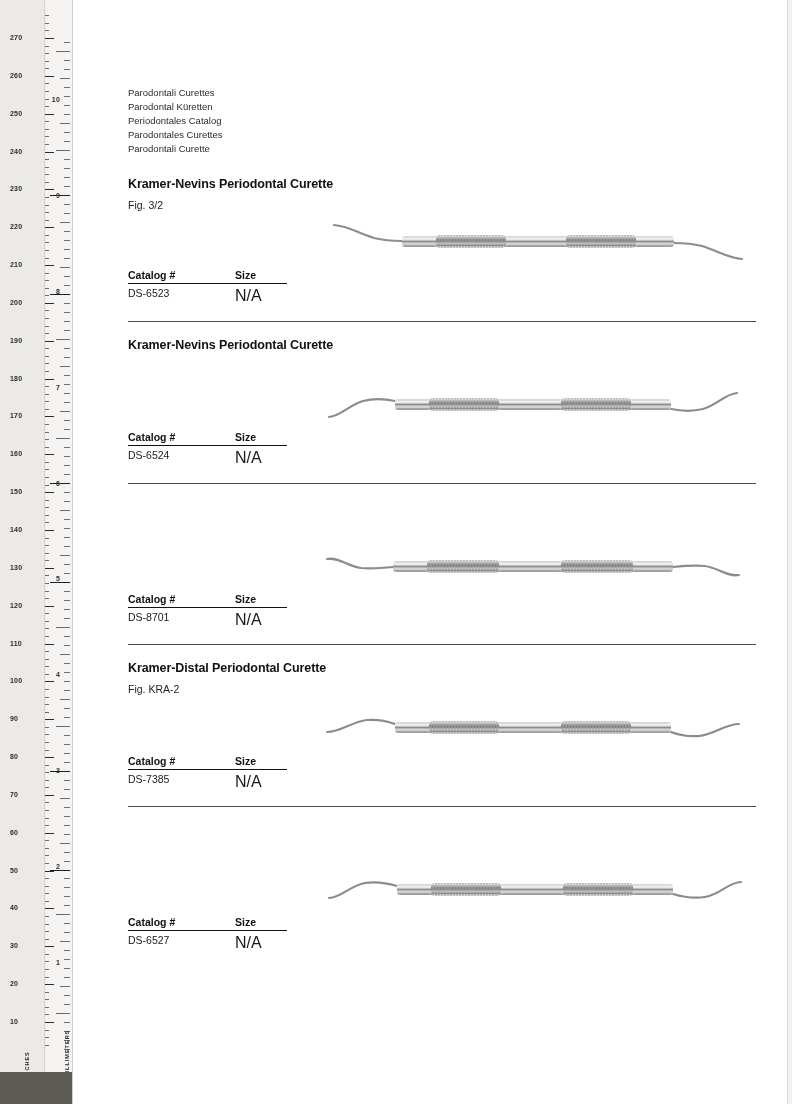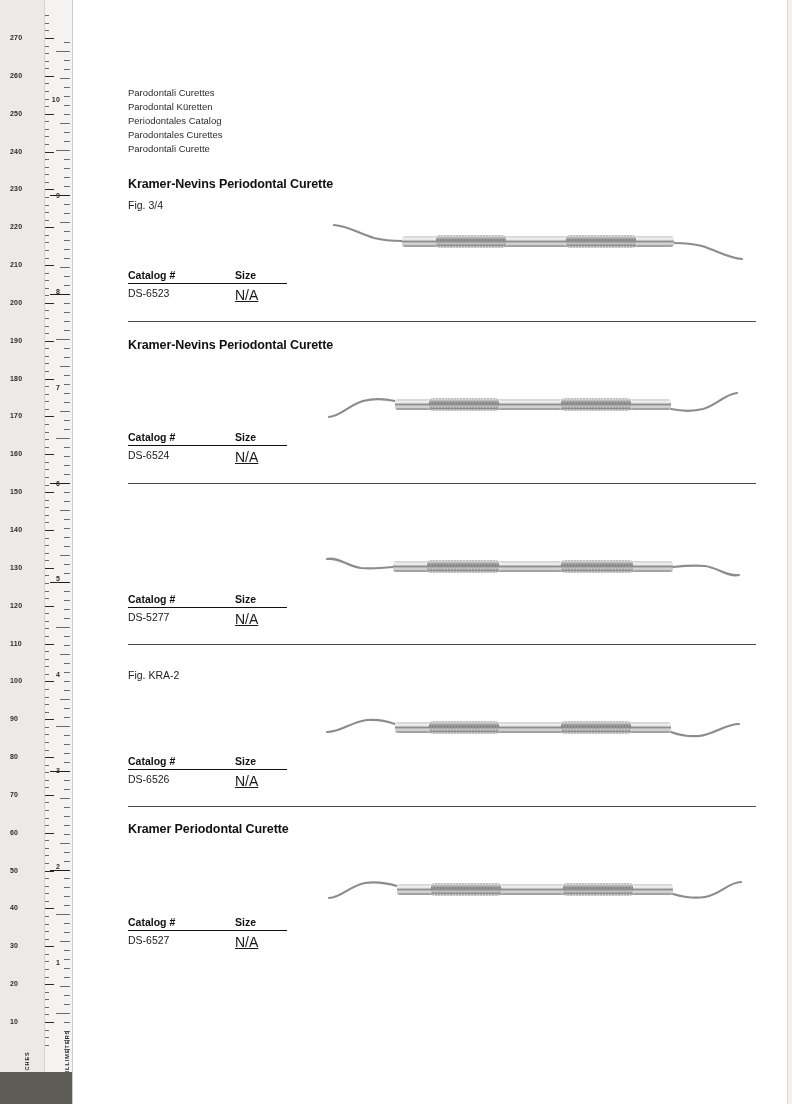--- a/index.html
+++ b/index.html
@@ -153,24 +153,23 @@
   }
   .size-head {
     font-size: 10.5px;
     font-weight: bold;
     color: #111;
     border-bottom: 1px solid #111;
     padding-bottom: 2px;
     width: 52px;
   }
   .size-val {
-    font-size: 14px;
+    font-size: 16px;
     color: #1a1a1a;
     padding-top: 3px;
-    text-decoration: underline;
   }
   .divider {
     position: absolute;
     left: 55px;
     width: 628px;
     height: 1px;
     background: #4a4a4a;
   }
 
   
@@ -483,21 +482,21 @@
   <div id="lang-list">
     <div class="lang-line">Parodontali Curettes</div>
     <div class="lang-line">Parodontal Küretten</div>
     <div class="lang-line">Periodontales Catalog</div>
     <div class="lang-line">Parodontales Curettes</div>
     <div class="lang-line">Parodontali Curette</div>
   </div>
 
   <div class="product" style="top:177px;">
     <div class="prod-title">Kramer-Nevins Periodontal Curette</div>
-    <div class="prod-fig">Fig. 3/4</div>
+    <div class="prod-fig">Fig. 3/2</div>
   </div>
   <div class="table-wrap" style="left:55px; top:269px;">
     <div class="th-row">
       <div class="th th-catalog">Catalog #</div>
     </div>
     <div class="td-row">
       <div class="td td-catalog">DS-6523</div>
     </div>
     <div class="size-col" style="top:0;">
       <div class="size-head">Size</div>
@@ -523,48 +522,48 @@
   </div>
   <div class="divider" style="top:483px;"></div>
 
   <div class="product" style="top:500px;">
   </div>
   <div class="table-wrap" style="left:55px; top:593px;">
     <div class="th-row">
       <div class="th th-catalog">Catalog #</div>
     </div>
     <div class="td-row">
-      <div class="td td-catalog">DS-5277</div>
+      <div class="td td-catalog">DS-8701</div>
     </div>
     <div class="size-col" style="top:0;">
       <div class="size-head">Size</div>
       <div class="size-val">N/A</div>
     </div>
   </div>
   <div class="divider" style="top:644px;"></div>
 
   <div class="product" style="top:661px;">
+    <div class="prod-title">Kramer-Distal Periodontal Curette</div>
     <div class="prod-fig">Fig. KRA-2</div>
   </div>
   <div class="table-wrap" style="left:55px; top:755px;">
     <div class="th-row">
       <div class="th th-catalog">Catalog #</div>
     </div>
     <div class="td-row">
-      <div class="td td-catalog">DS-6526</div>
+      <div class="td td-catalog">DS-7385</div>
     </div>
     <div class="size-col" style="top:0;">
       <div class="size-head">Size</div>
       <div class="size-val">N/A</div>
     </div>
   </div>
   <div class="divider" style="top:806px;"></div>
 
   <div class="product" style="top:822px;">
-    <div class="prod-title">Kramer Periodontal Curette</div>
   </div>
   <div class="table-wrap" style="left:55px; top:916px;">
     <div class="th-row">
       <div class="th th-catalog">Catalog #</div>
     </div>
     <div class="td-row">
       <div class="td td-catalog">DS-6527</div>
     </div>
     <div class="size-col" style="top:0;">
       <div class="size-head">Size</div>

